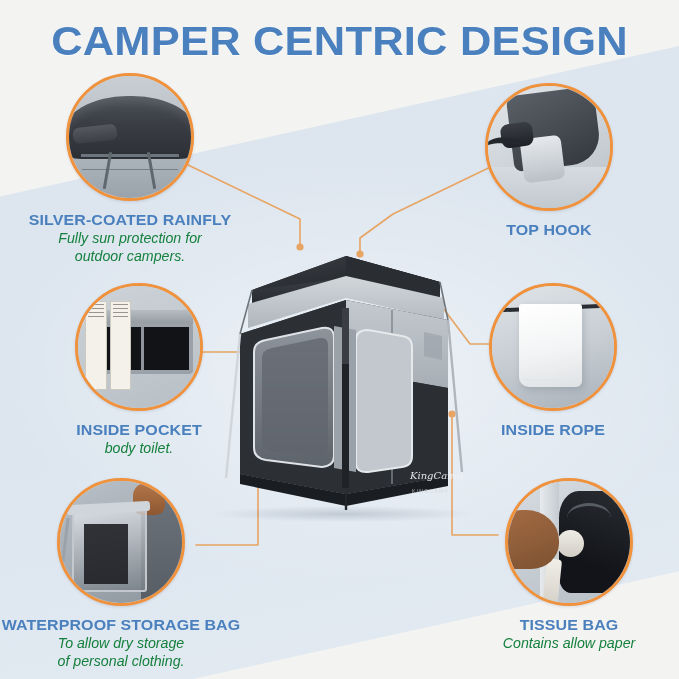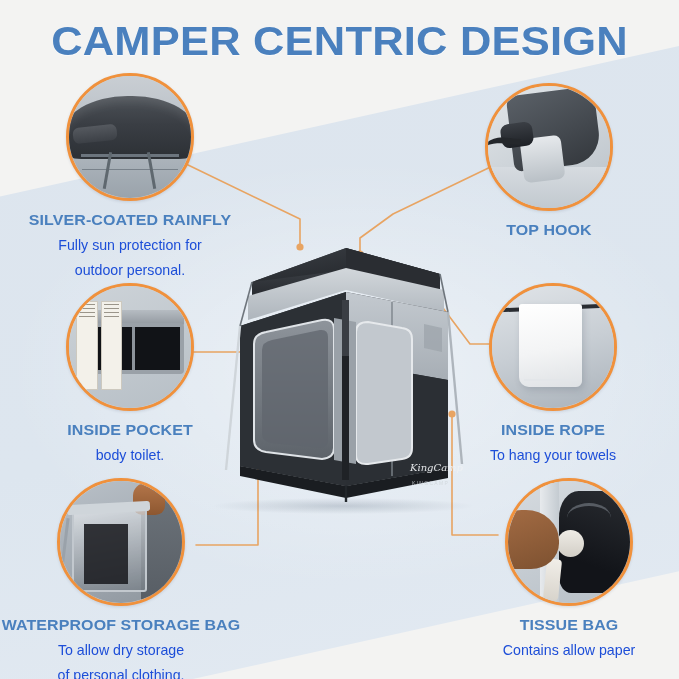--- a/index.html
+++ b/index.html
@@ -49,27 +49,27 @@
     background:#cfd4d8;
     box-shadow:0 1px 3px rgba(40,60,90,.14);
   }
   .feat .circle .photo{position:absolute;inset:0;}
   .feat .heading{
     margin-top:9px;text-align:center;color:#4a80be;
     font-size:15.5px;font-weight:700;letter-spacing:.1px;line-height:19px;
     transform:scaleX(1.03);
   }
   .feat .desc{
-    margin-top:8px;text-align:center;color:#1d4ed8;
-    font-size:14.2px;line-height:17px;font-weight:400;
+    margin-top:1px;text-align:center;color:#15803d;
+    font-size:14.2px;line-height:17px;font-weight:400;font-style:italic;
   }
 
   
   #f-rainfly{left:5px;top:73px;}
-  #f-pocket{left:5px;top:283px;}
+  #f-pocket{left:14px;top:283px;}
   #f-storage{left:-4px;top:478px;}
   #f-hook{left:424px;top:83px;}
   #f-rope{left:428px;top:283px;}
   #f-tissue{left:444px;top:478px;}
 
   
   .ph{position:absolute;inset:0;}
 
   
   .ph-rainfly{background:linear-gradient(180deg,#c9ced3 0%,#b9c0c7 42%,#9aa3ab 100%);}
@@ -188,21 +188,21 @@
   .ph-tissue .hand{
     position:absolute;left:-10%;top:24%;width:52%;height:48%;
     background:linear-gradient(160deg,#a46c44,#7d5130);border-radius:40% 52% 44% 30%;
   }
   .ph-tissue .tail{
     position:absolute;left:30%;bottom:2%;width:12%;height:34%;
     background:linear-gradient(180deg,#f1eee8,#d8d4cc);border-radius:4px;transform:rotate(6deg);
   }
 
   
-  #tent{position:absolute;left:196px;top:240px;width:290px;height:270px;}
+  #tent{position:absolute;left:196px;top:248px;width:290px;height:270px;}
   .tent-shadow{
     position:absolute;left:18px;bottom:-4px;width:258px;height:16px;
     background:radial-gradient(ellipse at 50% 50%,rgba(70,85,105,.22),rgba(70,85,105,0) 72%);
   }
   .logo{
     position:absolute;left:214px;top:222px;font-size:10px;color:#f0f2f4;
     font-family:"DejaVu Serif",serif;font-style:italic;opacity:.92;
   }
   .logo2{
     position:absolute;left:216px;top:240px;font-size:5px;color:#cfd4d9;
@@ -328,21 +328,21 @@
         <div class="strap l"></div>
           <div class="strap r"></div>
         <div class="fly"></div>
           <div class="pole"></div>
           <div class="v1"></div>
           <div class="v2"></div>
       </div>
     </div>
     <div class="heading">SILVER-COATED RAINFLY</div>
     <div class="desc">Fully sun protection for</div>
-    <div class="desc">outdoor personal.</div>
+    <div class="desc">outdoor campers.</div>
   </div>
 
   <div class="feat" id="f-pocket">
     <div class="circle">
       <div class="photo ph ph-pocket">
         <div class="shelf"></div>
         <div class="org">
             <div class="divider"></div>
           </div>
         <div class="paper a">
@@ -394,21 +394,20 @@
   </div>
 
   <div class="feat" id="f-rope">
     <div class="circle">
       <div class="photo ph ph-rope">
         <div class="line"></div>
         <div class="towel"></div>
       </div>
     </div>
     <div class="heading">INSIDE ROPE</div>
-    <div class="desc">To hang your towels</div>
   </div>
 
   <div class="feat" id="f-tissue">
     <div class="circle">
       <div class="photo ph ph-tissue">
         <div class="post"></div>
         <div class="pouch"></div>
         <div class="roll"></div>
         <div class="tail"></div>
         <div class="hand"></div>

